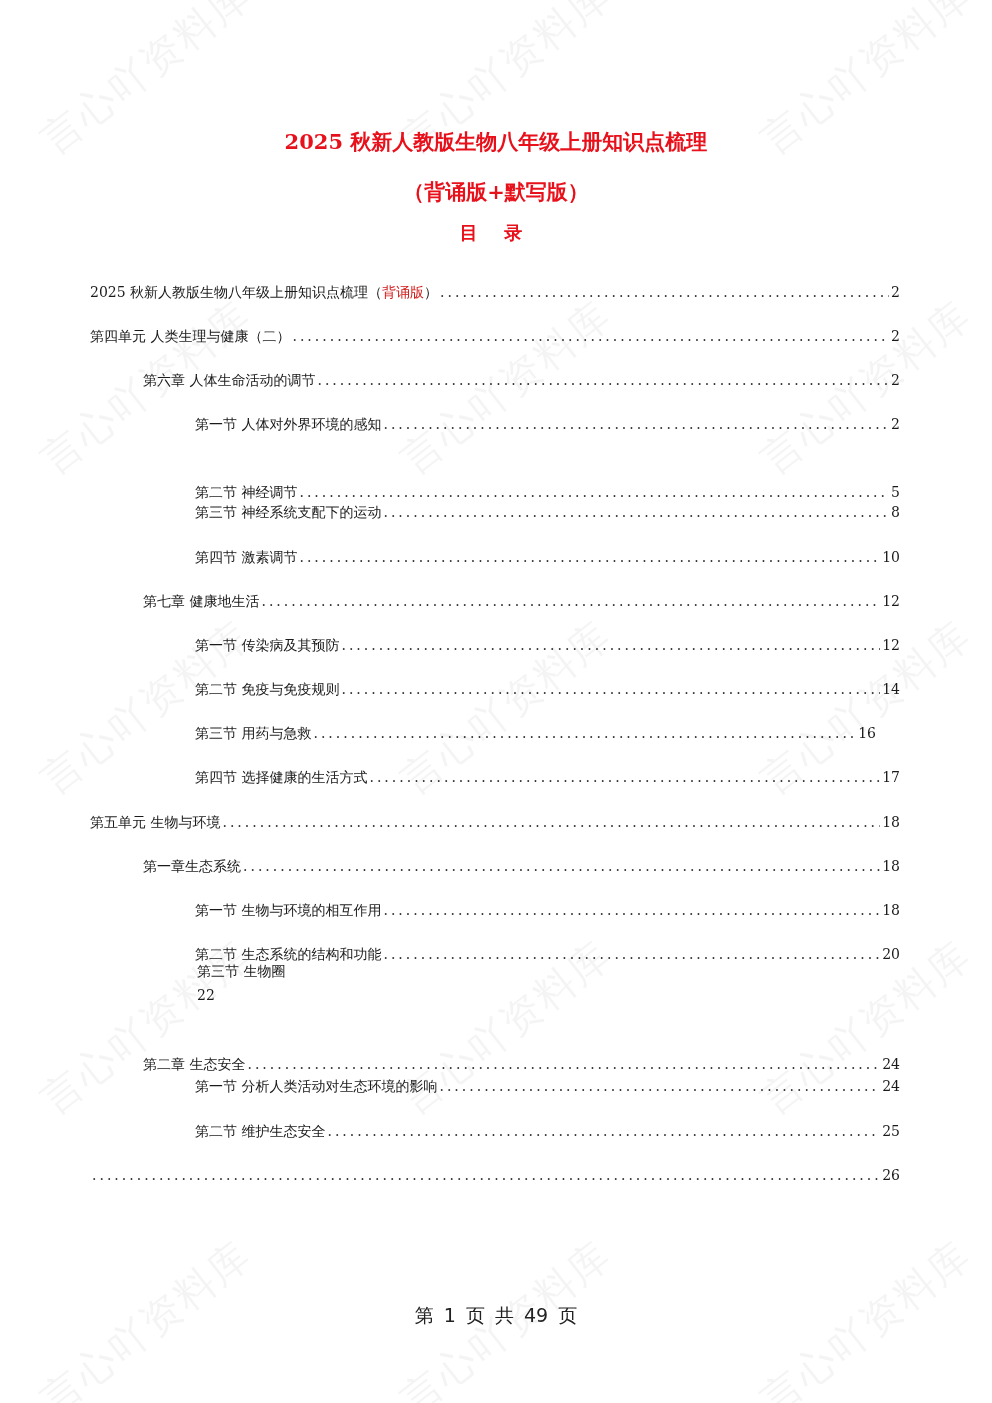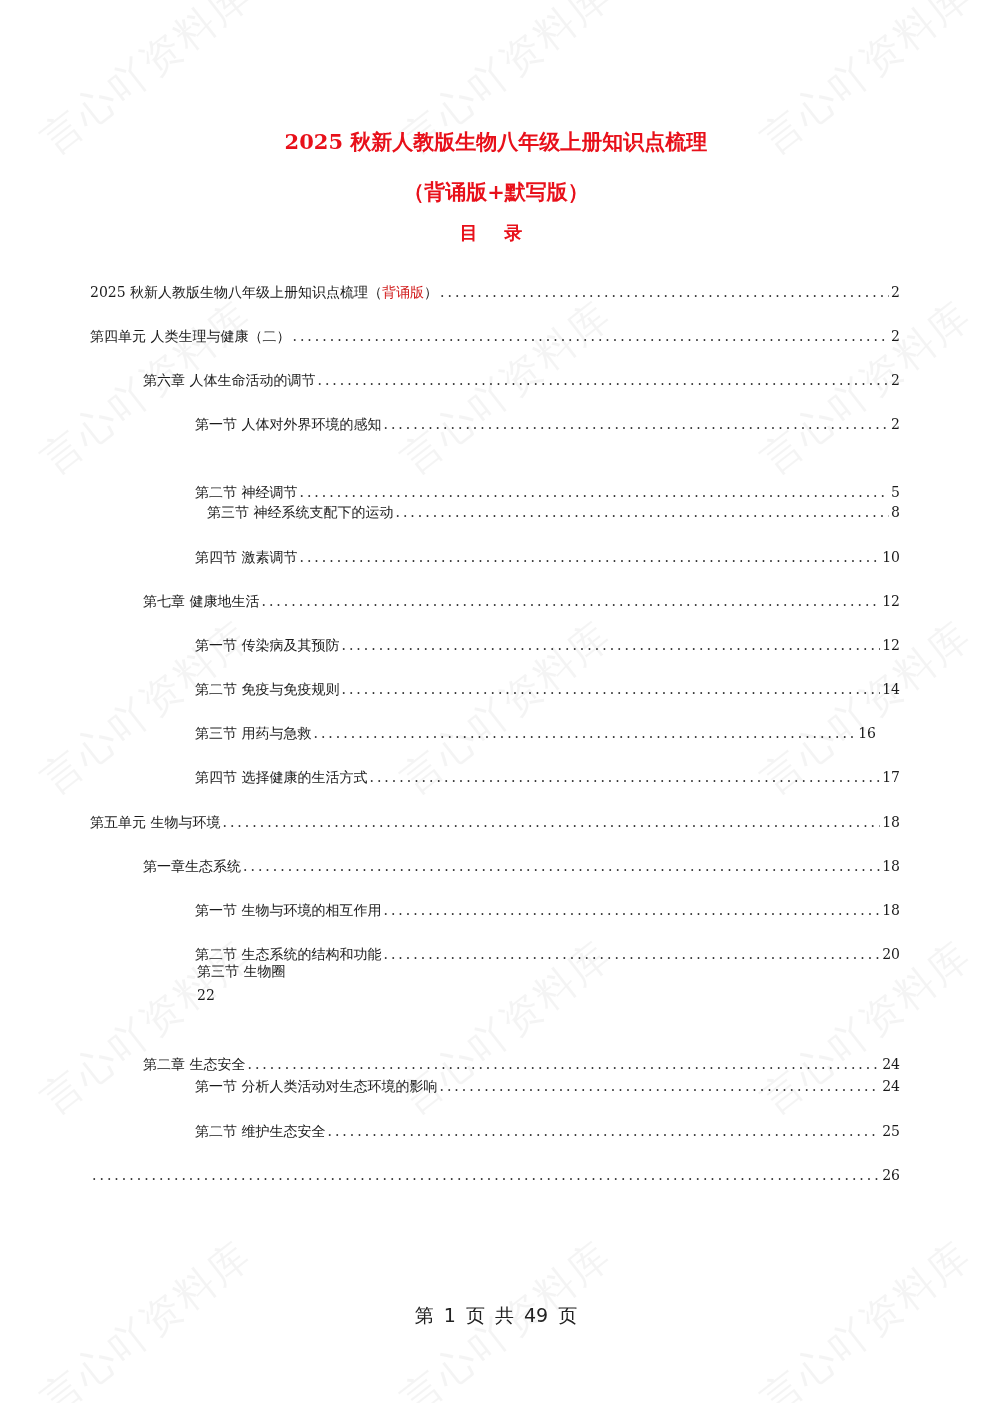--- a/index.html
+++ b/index.html
@@ -95,21 +95,21 @@
     <div class="toc-row lvl2" style="top:412px;">
       <span class="label">第一节  人体对外界环境的感知</span>
       <span class="leader"></span>
       <span class="page">2</span>
     </div>
     <div class="toc-row lvl2" style="top:480px;">
       <span class="label">第二节  神经调节</span>
       <span class="leader"></span>
       <span class="page">5</span>
     </div>
-    <div class="toc-row lvl2" style="top:500px;margin-left:12px;">
+    <div class="toc-row lvl2" style="top:500px;">
       <span class="label">第三节  神经系统支配下的运动</span>
       <span class="leader"></span>
       <span class="page">8</span>
     </div>
     <div class="toc-row lvl2" style="top:545px;">
       <span class="label">第四节  激素调节</span>
       <span class="leader"></span>
       <span class="page">10</span>
     </div>
     <div class="toc-row lvl1" style="top:589px;">

